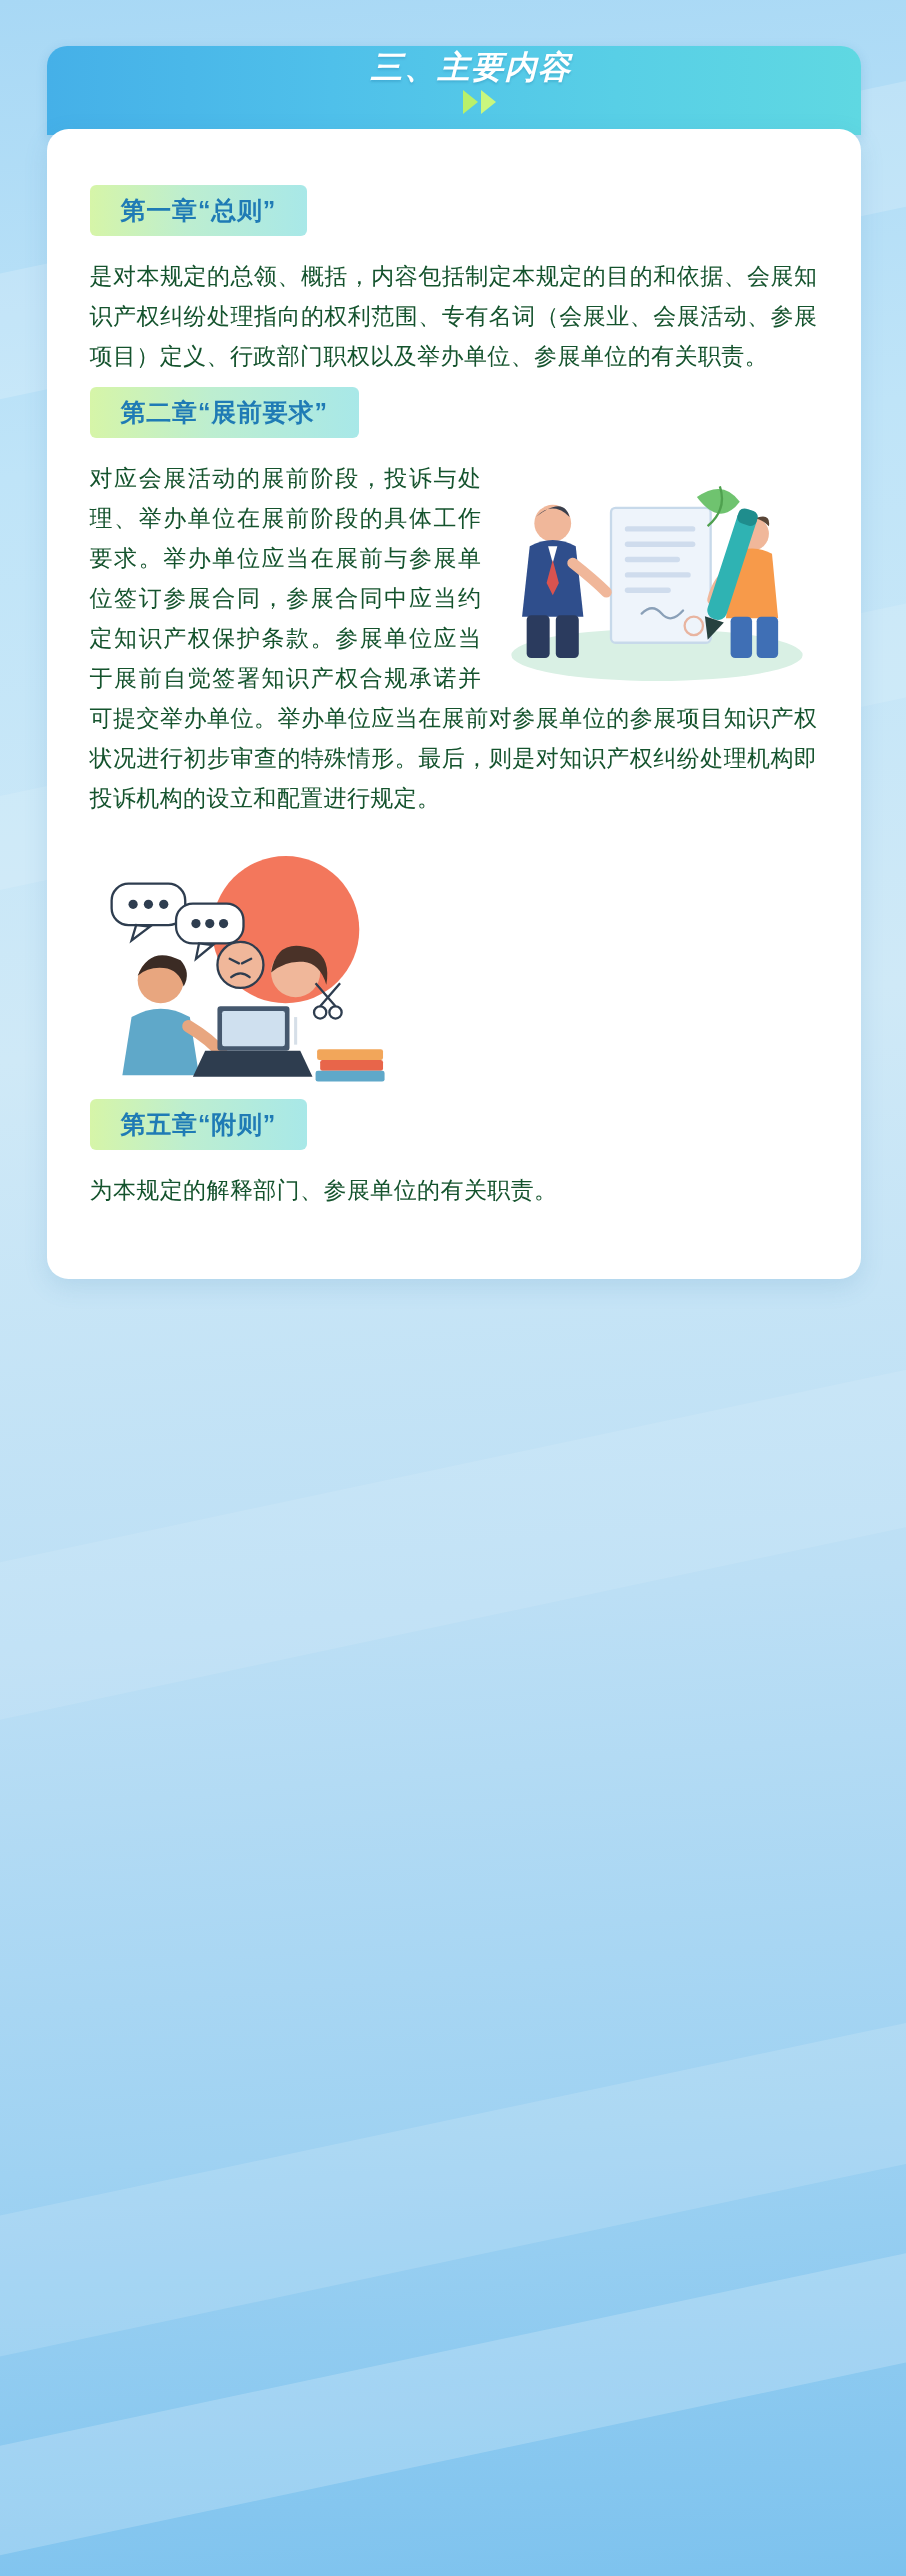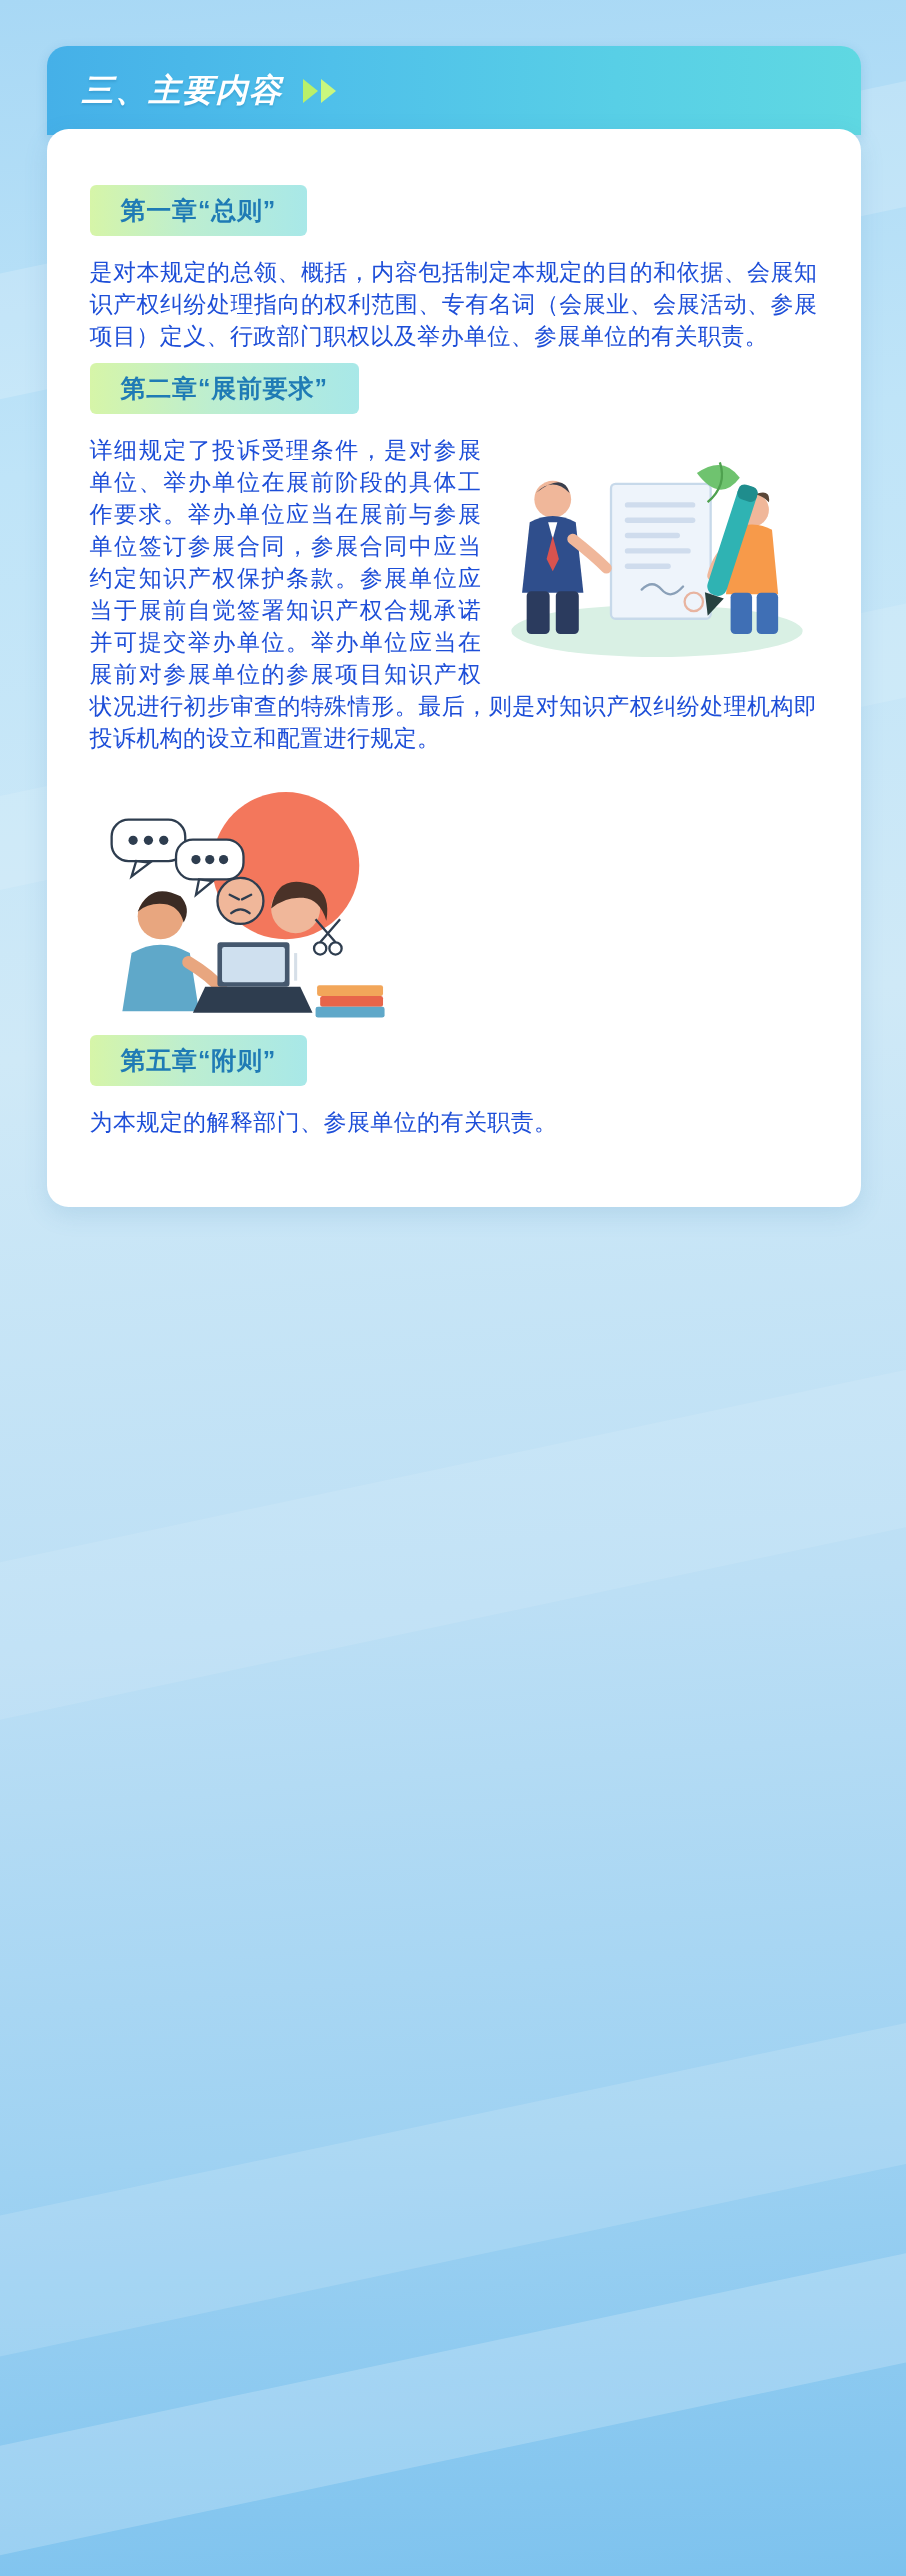--- a/index.html
+++ b/index.html
@@ -47,20 +47,21 @@
   .header-bar {
     position: relative;
     height: 89px;
     border-radius: 20px 20px 0 0;
     background: linear-gradient(90deg, #45b0e8 0%, #4fc0ea 35%, #58cfe6 70%, #5fd8e2 100%);
     display: flex;
     align-items: center;
     padding-left: 35px;
     box-sizing: border-box;
     box-shadow: 0 3.1px 10.7px rgba(40,120,180,0.18);
+    flex-direction: column;
   }
   .header-title {
     color: #ffffff;
     font-size: 32px;
     font-weight: bold;
     font-style: italic;
     letter-spacing: 1.5px;
     text-shadow: 0 1.5px 2.3px rgba(0,80,130,0.18);
   }
   .header-arrows {
@@ -103,23 +104,23 @@
     background: linear-gradient(90deg, #d6f5a8 0%, #bdeed0 45%, #a8e8e8 100%);
     color: #1f7bb5;
     font-size: 25px;
     font-weight: bold;
     padding: 9.2px 31px;
     border-radius: 6.1px;
     letter-spacing: 0.8px;
     white-space: nowrap;
   }
   .para {
-    color: #1d4ed8;
+    color: #14532d;
     font-size: 23px;
-    line-height: 32px;
+    line-height: 40px;
     text-align: justify;
     letter-spacing: 0.4px;
   }
 
   .section { margin-bottom: 7.7px; }
 
   
   .illus-right {
     float: right;
     width: 322px;
@@ -223,21 +224,21 @@
           <rect x="340" y="200" width="28" height="54" rx="6" fill="#3f6fb5"></rect>
           <path d="M312 134 q-24 18 -30 44" stroke="#f0b79a" stroke-width="13" stroke-linecap="round" fill="none"></path>
 
           <g transform="rotate(18 300 160)">
             <rect x="286" y="56" width="26" height="150" rx="12" fill="#2fb3b3"></rect>
             <path d="M286 206 l13 28 l13 -28 z" fill="#27413f"></path>
             <rect x="286" y="56" width="26" height="20" rx="8" fill="#1f8d8d"></rect>
           </g>
         </svg>
       </div>
-      <div class="para">详细规定了投诉受理条件，是对参展单位、举办单位在展前阶段的具体工作要求。举办单位应当在展前与参展单位签订参展合同，参展合同中应当约定知识产权保护条款。参展单位应当于展前自觉签署知识产权合规承诺并可提交举办单位。举办单位应当在展前对参展单位的参展项目知识产权状况进行初步审查的特殊情形。最后，则是对知识产权纠纷处理机构即投诉机构的设立和配置进行规定。</div>
+      <div class="para">对应会展活动的展前阶段，投诉与处理、举办单位在展前阶段的具体工作要求。举办单位应当在展前与参展单位签订参展合同，参展合同中应当约定知识产权保护条款。参展单位应当于展前自觉签署知识产权合规承诺并可提交举办单位。举办单位应当在展前对参展单位的参展项目知识产权状况进行初步审查的特殊情形。最后，则是对知识产权纠纷处理机构即投诉机构的设立和配置进行规定。</div>
       <div class="clear"></div>
     </div>
 
     <div class="section">
       <div class="illus-left">
         <svg viewBox="0 0 400 330" width="307" height="253" aria-hidden="true">
           <circle cx="255" cy="130" r="96" fill="#f26b4e" opacity="0.92"></circle>
 
           <g>
             <rect x="28" y="70" width="96" height="54" rx="22" fill="#ffffff" stroke="#2e3d4f" stroke-width="3"></rect>

